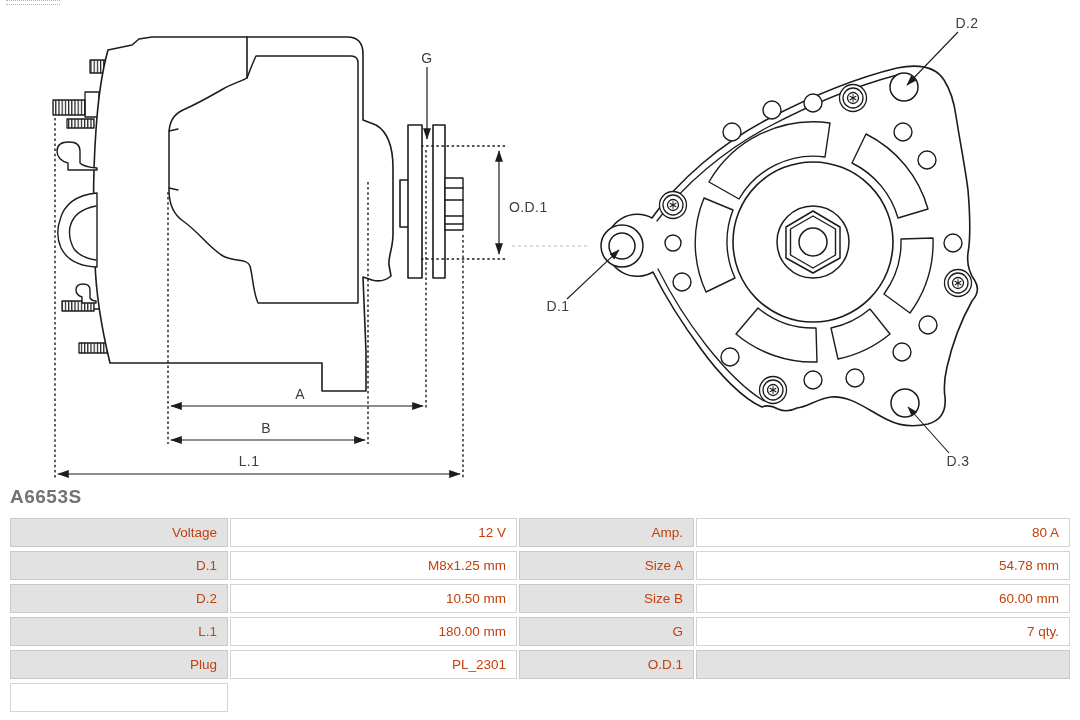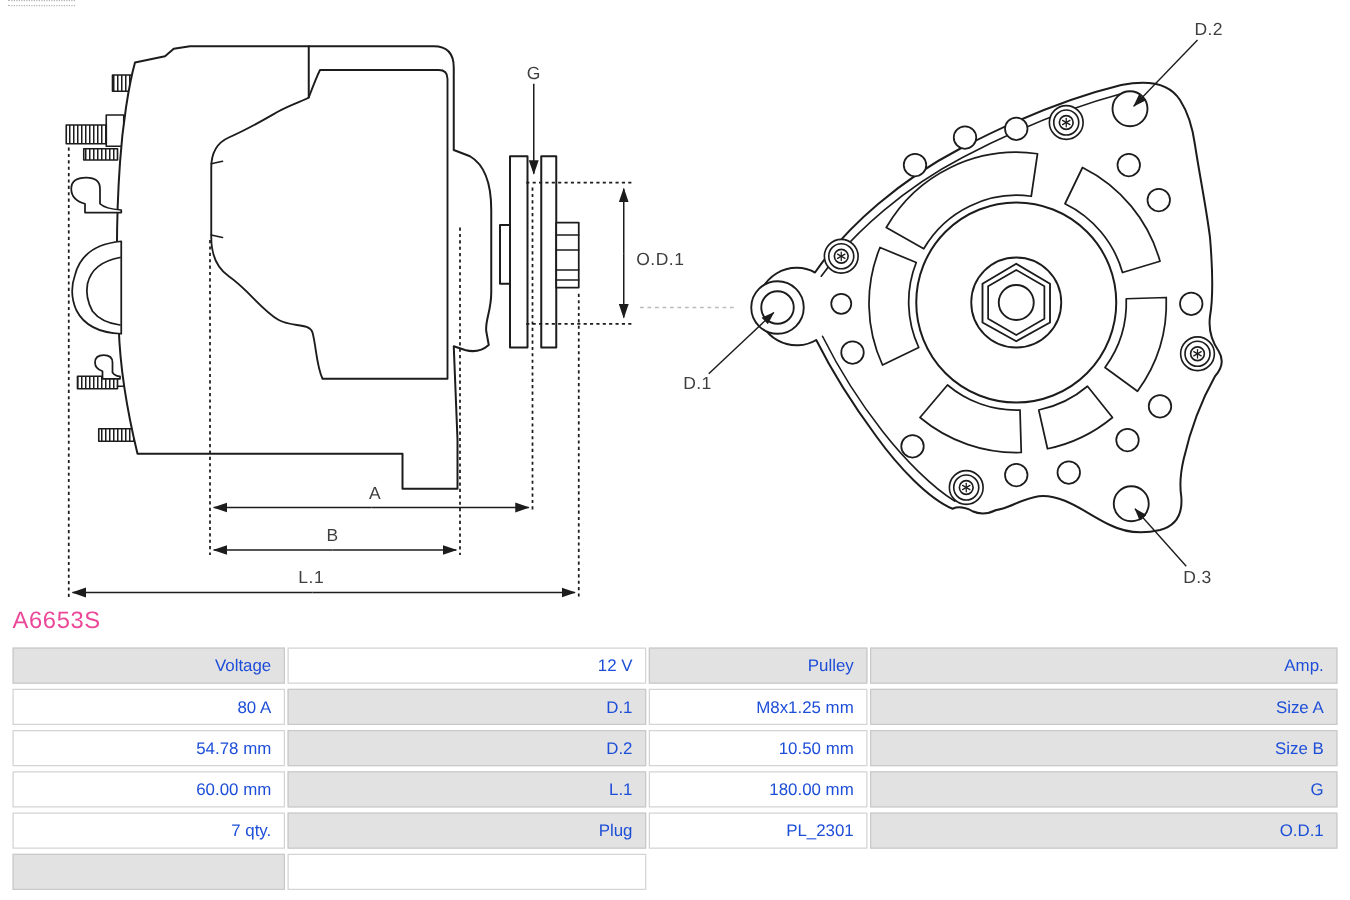--- a/index.html
+++ b/index.html
@@ -3,25 +3,25 @@
 <meta charset="utf-8">
 <style>
   html,body{margin:0;padding:0;background:#fff;}
   .stage{position:relative;width:1080px;height:720px;background:#ffffff;overflow:hidden;
          font-family:"Liberation Sans",sans-serif;}
   .artifact{position:absolute;left:6px;top:0;width:54px;height:3px;
             border-top:1px dotted #b3b3b3;border-bottom:1px dotted #b3b3b3;}
   svg.drawing{position:absolute;left:0;top:0;}
   svg.drawing path,svg.drawing line,svg.drawing rect,svg.drawing circle,svg.drawing polygon{
       vector-effect:none;}
-  .pn{position:absolute;left:10px;top:486px;font-size:19px;font-weight:400;
-      letter-spacing:.5px;color:#ec4899;}
+  .pn{position:absolute;left:10px;top:486px;font-size:19px;font-weight:700;
+      letter-spacing:.5px;color:#737373;}
   .spec{position:absolute;left:10px;top:518px;width:1060px;
         display:grid;grid-template-columns:218px 287px 175px 374px;
-        column-gap:2px;row-gap:4px;font-size:13.5px;color:#1d4ed8;}
+        column-gap:2px;row-gap:4px;font-size:13.5px;color:#c2410c;}
   .cell{height:27px;line-height:27px;text-align:right;padding-right:10px;
         box-sizing:content-box;border:1px solid #d4d4d4;background:#fff;
         overflow:hidden;white-space:nowrap;}
   .cell.lab{background:#e2e2e2;border:1px solid #c9c9c9;}
   text.dim{font-size:14px;fill:#3e3e3e;letter-spacing:.4px;}
 </style>
 </head>
 <body>
 
 <div class="stage">
@@ -247,21 +247,20 @@
       <text class="dim" x="558" y="311" text-anchor="middle">D.1</text>
       <text class="dim" x="958" y="466" text-anchor="middle">D.3</text>
     </g>
   </svg>
 
   <div class="pn">A6653S</div>
 
   <div class="spec">
     <div class="cell lab">Voltage</div>
     <div class="cell val">12 V</div>
-    <div class="cell lab">Pulley</div>
 
     <div class="cell lab">Amp.</div>
     <div class="cell val">80 A</div>
     <div class="cell lab">D.1</div>
     <div class="cell val">M8x1.25 mm</div>
 
     <div class="cell lab">Size A</div>
     <div class="cell val">54.78 mm</div>
     <div class="cell lab">D.2</div>
     <div class="cell val">10.50 mm</div>

